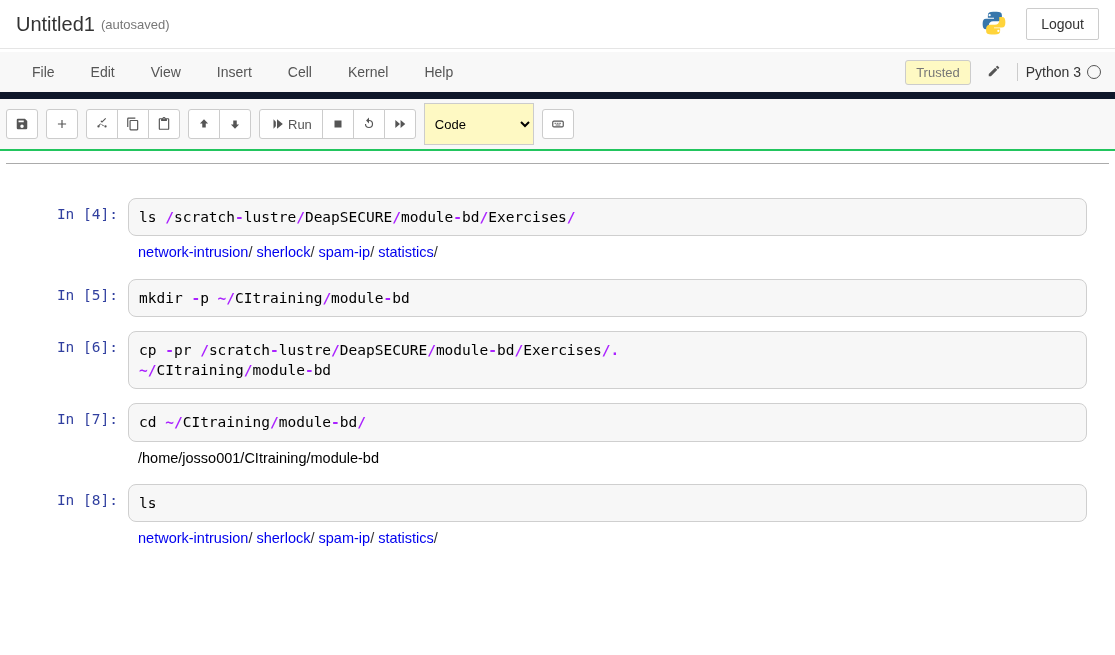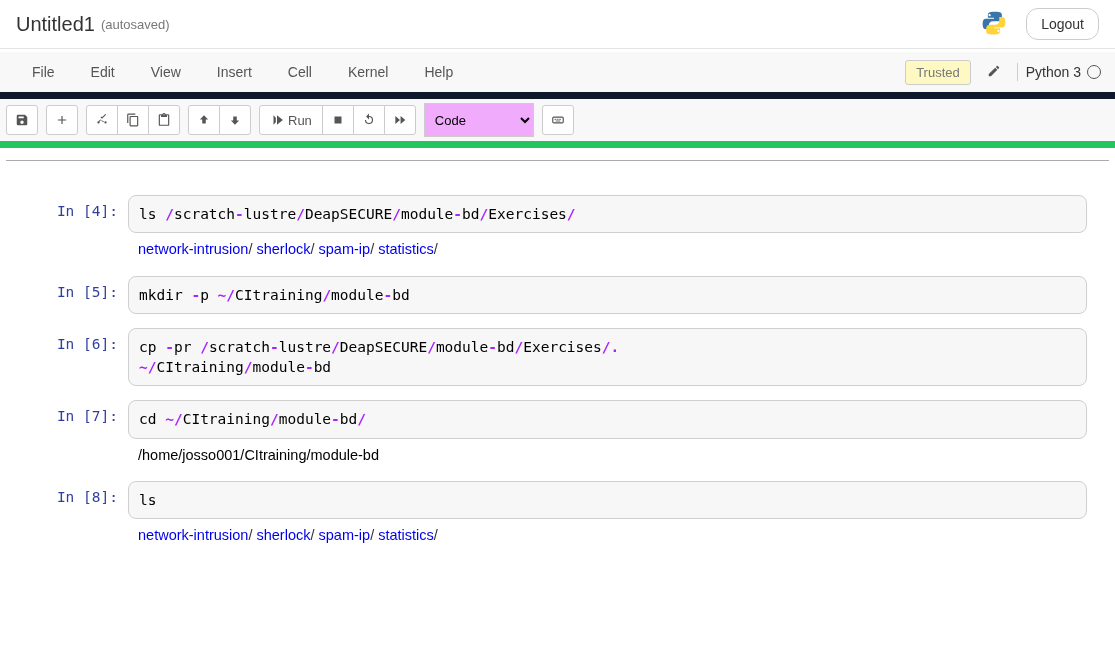--- a/index.html
+++ b/index.html
@@ -7,39 +7,39 @@
 
   
   .header { display: flex; align-items: center; padding: 8px 16px; border-bottom: 1px solid #e5e5e5; }
   .logo { display: flex; align-items: center; margin-right: 14px; }
   .logo svg { height: 28px; }
   .nb-name { font-size: 20px; color: #333; margin-right: 6px; }
   .autosave { font-size: 13px; color: #777; }
   .header-spacer { flex: 1; }
   .py-logo { margin-right: 18px; }
   .py-logo svg { width: 28px; height: 28px; }
-  .logout-btn { border: 1px solid #ccc; border-radius: 12px; padding: 7px 14px; background: #fff; cursor: pointer; font-size: 14px; color:#333; }
+  .logout-btn { border: 1px solid #ccc; border-radius: 2px; padding: 7px 14px; background: #fff; cursor: pointer; font-size: 14px; color:#333; }
 
   
   .menubar { display: flex; align-items: center; padding: 4px 14px; border-bottom: 7px solid #0f172a; background:#f8f8f8; margin-top:3px;}
   .menubar .menu-item { padding: 8px 18px; color: #555; cursor: pointer; font-size: 14px; }
   .menubar-spacer { flex: 1; }
   .trusted-badge { border: 1px solid #ccc; border-radius: 3px; padding: 4px 10px; color:#777; font-size:13px; margin-right: 8px; background:#fef9c3;}
   .pencil { color:#555; margin: 0 8px; }
   .divider-v { border-left:1px solid #ccc; height:18px; margin:0 8px; }
   .kernel-name { color:#333; margin-right:6px; font-size:14px;}
   .kernel-dot { width:14px; height:14px; border:1.5px solid #555; border-radius:50%; display:inline-block; vertical-align:middle;}
 
   
-  .toolbar { display:flex; align-items:center; padding: 4px 10px 4px 6px; border-bottom:7px solid #22c55e; background:#f8f8f8;}
+  .toolbar { display:flex; align-items:center; padding: 4px 10px 4px 6px; border-bottom:2px solid #22c55e; background:#f8f8f8;}
   .btn-group { display:flex; margin-right:8px; }
   .tb-btn { border:1px solid #ccc; background:#fff; height:30px; min-width:32px; display:flex; align-items:center; justify-content:center; padding:0 8px; margin-left:-1px; cursor:pointer; color:#555; font-size:13px;}
   .btn-group .tb-btn:first-child { margin-left:0; border-top-left-radius:3px; border-bottom-left-radius:3px;}
   .btn-group .tb-btn:last-child { border-top-right-radius:3px; border-bottom-right-radius:3px;}
-  .celltype { border:1px solid #ccc; height:34px; font-size:13px; padding:0 6px; background:#f0abfc; margin-right:8px; min-width:110px;}
+  .celltype { border:1px solid #ccc; height:42px; font-size:13px; padding:0 6px; background:#fef9c3; margin-right:8px; min-width:110px;}
   .tb-btn svg { width:14px; height:14px; }
 
   
   .notebook { padding: 34px 22px 20px 22px; background:#fff; border-top:1px solid #ababab; margin:12px 6px 0 6px;}
   .cell { display:flex; margin-bottom: 14px; }
   .prompt { width: 100px; text-align:right; padding: 8px 10px 0 0; font-family: "DejaVu Sans Mono","Menlo","Consolas",monospace; font-size:14.5px; color:#303F9F; flex-shrink:0;}
   .cell-body { flex:1; }
   .input-area { border:1px solid #cfcfcf; border-radius:8px; background:#f7f7f7; padding:8px 10px; font-family:"DejaVu Sans Mono","Menlo","Consolas",monospace; font-size:14.5px; line-height:1.4; white-space:pre-wrap; }
   .output-area { padding:6px 10px 2px 10px; font-family:Liberation Sans, sans-serif; font-size:14.5px; line-height:1.4; }
   .output-area.dir-list span.dir { color:#0000ee; }

